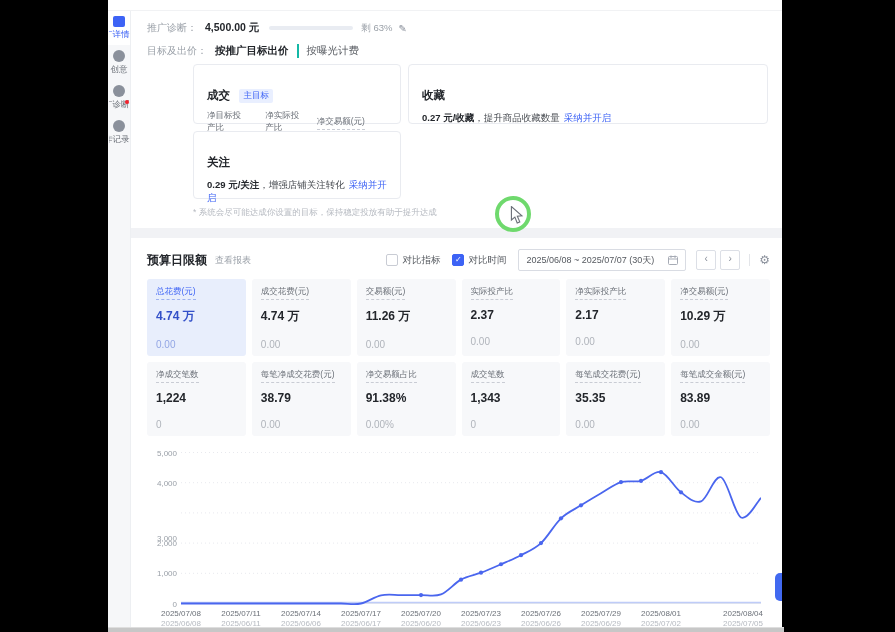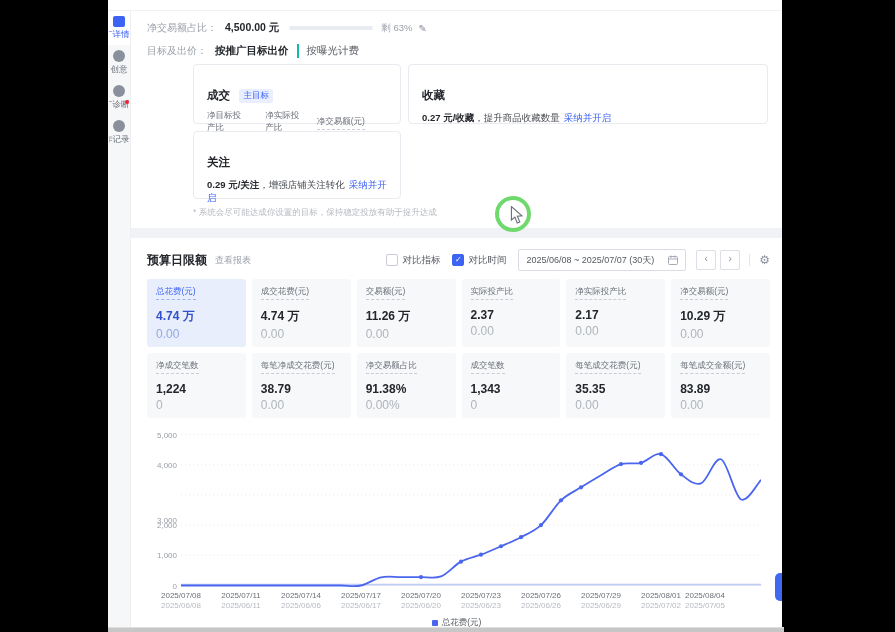--- a/index.html
+++ b/index.html
@@ -69,21 +69,21 @@
   .vdiv{width:1px;height:12px;background:#e3e5e9;margin:0 9px;}
   .gear{font-size:12px;color:#8a909b;cursor:pointer;}
   
   .mgrid{display:grid;grid-template-columns:repeat(6,1fr);gap:6px;margin:0 12px 0 16px;}
   .mcard{background:#f7f8fa;border-radius:3px;padding:7px 9px 6px;cursor:pointer;}
   .mcard.sel{background:#e8eefc;}
   .m-label{font-size:8.5px;color:#6b7078;border-bottom:1px dashed #c9ccd4;display:inline-block;padding-bottom:1px;white-space:nowrap;max-width:100%;overflow:hidden;}
   .mcard.sel .m-label{color:#3d63f5;border-bottom-color:#9db2f0;}
   .m-val{font-size:12px;font-weight:bold;color:#23262b;margin-top:4px;}
   .mcard.sel .m-val{color:#3350c8;}
-  .m-sub{font-size:12px;color:#b0b4bb;margin-top:2px;}
+  .m-sub{font-size:10px;color:#b0b4bb;margin-top:14px;}
   .mcard.sel .m-sub{color:#93a6e4;}
   
   .chart-area{position:relative;margin:12px 10px 0 16px;height:184px;}
   .ylabels{position:absolute;left:0;top:0;width:30px;height:158px;}
   .ylab{position:absolute;right:0;font-size:8px;color:#9aa0a8;}
   .plot{position:absolute;left:34px;top:0;}
   .xticks{position:absolute;left:34px;top:161px;right:0;height:22px;}
   .xtick{position:absolute;transform:translateX(-50%);text-align:center;white-space:nowrap;}
   .xtick .d1{display:block;font-size:8px;color:#6b7078;line-height:10px;}
   .xtick .d2{display:block;font-size:8px;color:#b6bac1;line-height:10px;}
@@ -122,21 +122,21 @@
     </div>
     <div class="side-item">
       <span class="side-ico round"></span>
       <span class="side-label">操作记录</span>
     </div>
   </div>
 
   <div class="main">
 
     <div class="row budget-row">
-      <span class="lbl">净交易额占比：</span>
+      <span class="lbl">推广诊断：</span>
       <span class="budget-val">4,500.00 元</span>
       <span class="pbar"><span class="pbar-fill" id="pfill" style="width: 62%;"></span></span>
       <span class="p-remain">剩 63%</span>
       <span class="edit-ic">✎</span>
     </div>
 
     <div class="row bid-row">
       <span class="lbl">目标及出价：</span>
       <span class="bid-tab">按推广目标出价</span>
       <span class="bid-tab alt">按曝光计费</span>
@@ -275,21 +275,21 @@
             <span class="d2">2025/06/26</span>
           </div>
           <div class="xtick" style="left: 420px;">
             <span class="d1">2025/07/29</span>
             <span class="d2">2025/06/29</span>
           </div>
           <div class="xtick" style="left: 480px;">
             <span class="d1">2025/08/01</span>
             <span class="d2">2025/07/02</span>
           </div>
-          <div class="xtick" style="left: 524px;">
+          <div class="xtick" style="left: 562px;">
             <span class="d1">2025/08/04</span>
             <span class="d2">2025/07/05</span>
           </div>
         </div>
     </div>
     <div class="legend">
       <span class="legend-sq" id="legendsq" style="background: rgb(74, 102, 238);"></span>
       <span class="legend-label">总花费(元)</span>
     </div>
 

